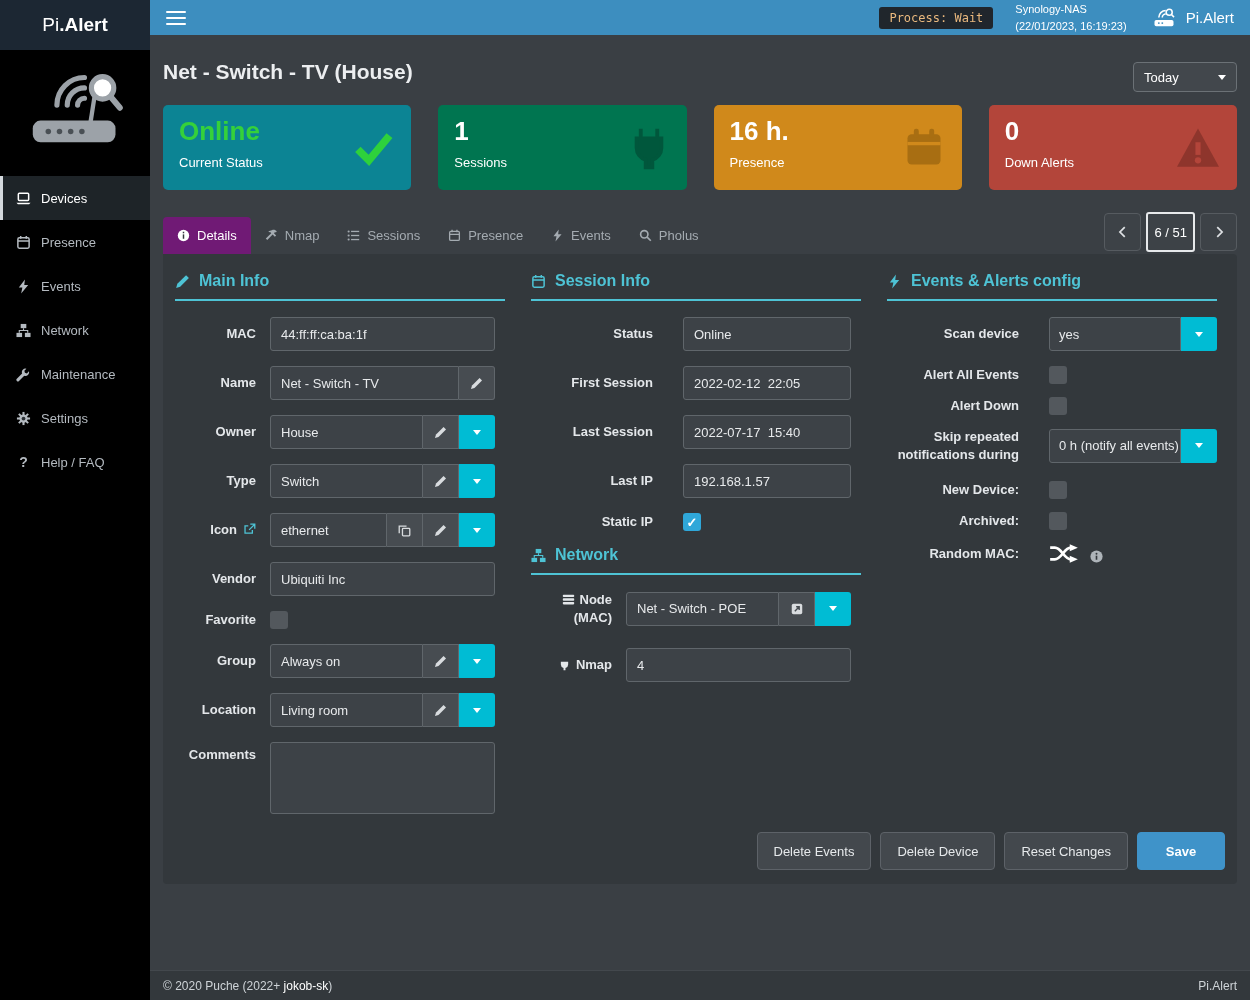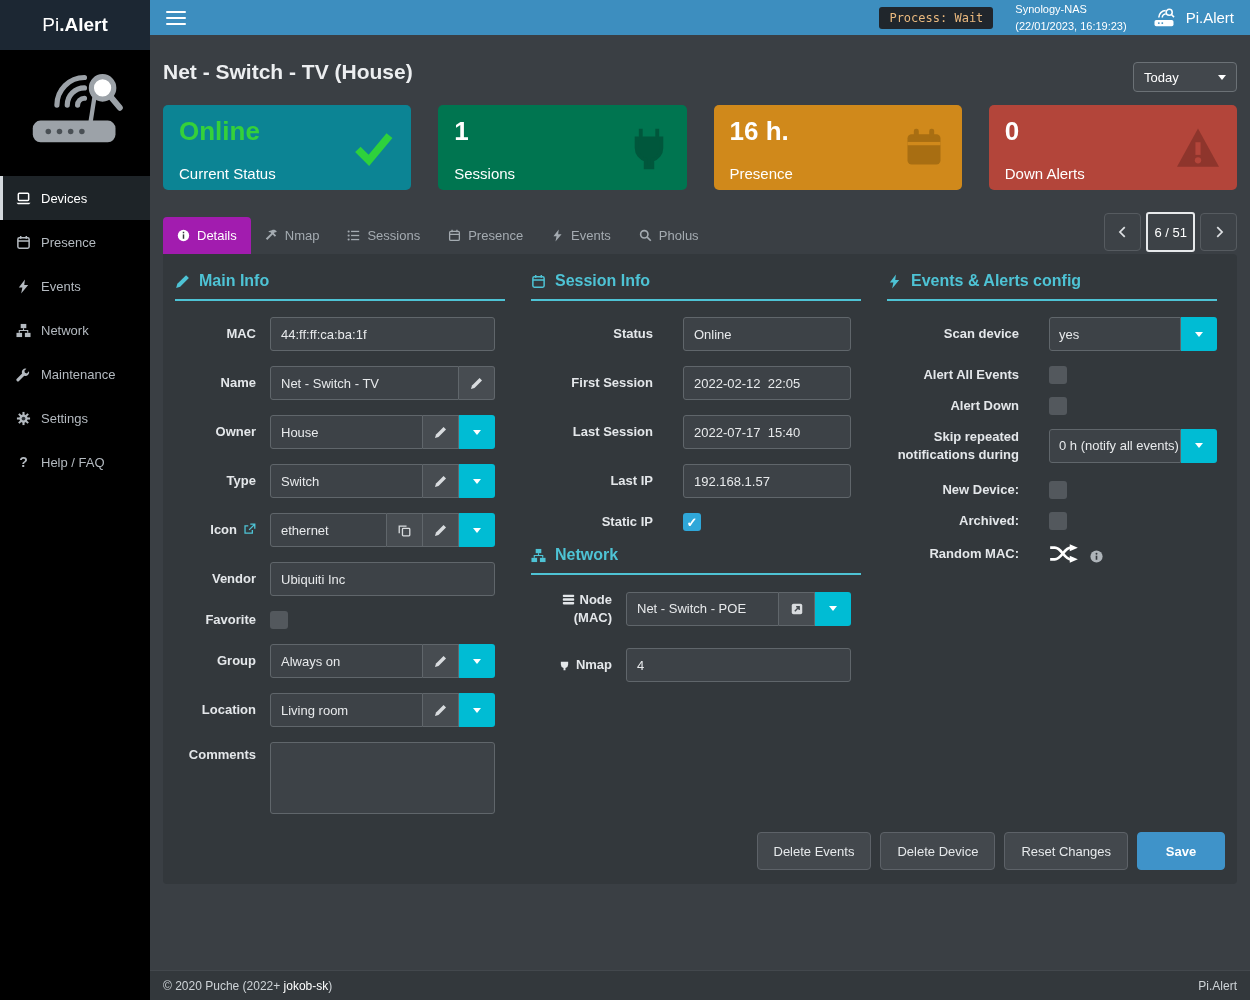--- a/index.html
+++ b/index.html
@@ -31,32 +31,32 @@
 .content{position:absolute;left:150px;top:50px;width:1100px;height:920px;padding:8px 13px 0}
 .page-head{display:flex;justify-content:space-between;align-items:flex-start}
 h1{font-size:21px;font-weight:bold;color:#eceef0;padding-top:2px}
 .period{width:104px;height:30px;background:#42474c;border:1px solid #6b7176;border-radius:4px;display:flex;align-items:center;justify-content:space-between;padding:0 10px;color:#fff;cursor:pointer;margin-top:4px}
 .caret{width:0;height:0;border-left:4px solid transparent;border-right:4px solid transparent;border-top:5px solid #fff}
 
 
 .cards{display:flex;gap:27px;margin-top:13px}
 .card{flex:1;height:85px;border-radius:5px;padding:12px 16px;position:relative;color:#fff}
 .card .val{font-size:26px;font-weight:bold;line-height:1.15}
-.card .lbl{font-size:15px;margin-top:18px}
+.card .lbl{font-size:13px;margin-top:8px}
 .card .big{position:absolute;right:16px;top:50%;transform:translateY(-50%)}
 .card-status{background:#0c8494}
 .card-status .val{color:#35d13a}
 .card-sessions{background:#007550}
 .card-presence{background:#d0891b}
 .card-alerts{background:#b3453a}
 
 
 .tabbar{display:flex;align-items:flex-end;margin-top:22px;position:relative;height:42px}
 .tab{display:flex;align-items:center;gap:7px;padding:11px 14px;color:#a4abb1;cursor:pointer;border-radius:4px 4px 0 0}
-.tab.active{background:#a21caf;color:#fff}
+.tab.active{background:#701a75;color:#fff}
 .tab svg{width:13px;height:13px}
 .pager{position:absolute;right:0;bottom:2px;display:flex;align-items:center;gap:5px}
 .pg-btn{width:37px;height:38px;background:#3d4247;border:1px solid #565b60;border-radius:4px;display:flex;align-items:center;justify-content:center;color:#dde0e3;cursor:pointer}
 .pg-num{min-width:45px;height:40px;border:2px solid #e7e9eb;border-radius:3px;display:flex;align-items:center;justify-content:center;background:#3d4247;color:#fff;padding:0 6px}
 
 
 .panel{background:#33383c;border-radius:0 4px 4px 4px;height:630px;padding:18px 12px 14px;display:flex;flex-direction:column}
 .cols{display:flex;gap:26px;flex:1}
 .col{width:330px}
 .sec-head{display:flex;align-items:center;gap:9px;color:#4ec3d5;font-size:16px;font-weight:bold;padding-bottom:9px;border-bottom:2px solid #4ec3d5;margin-bottom:16px}

